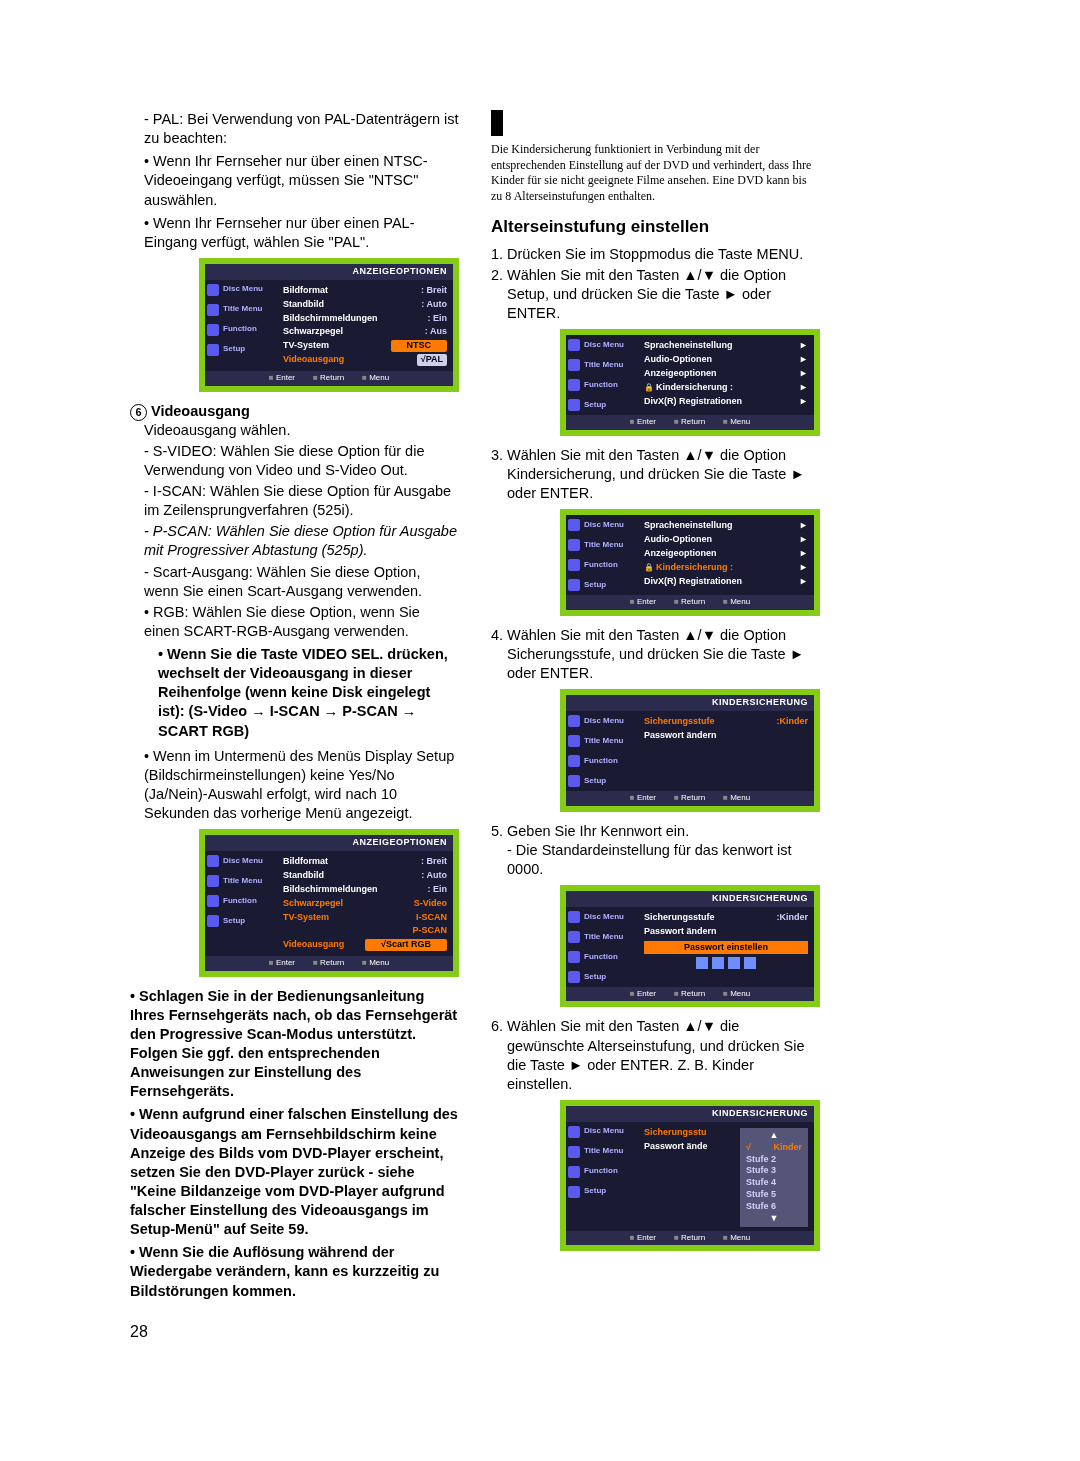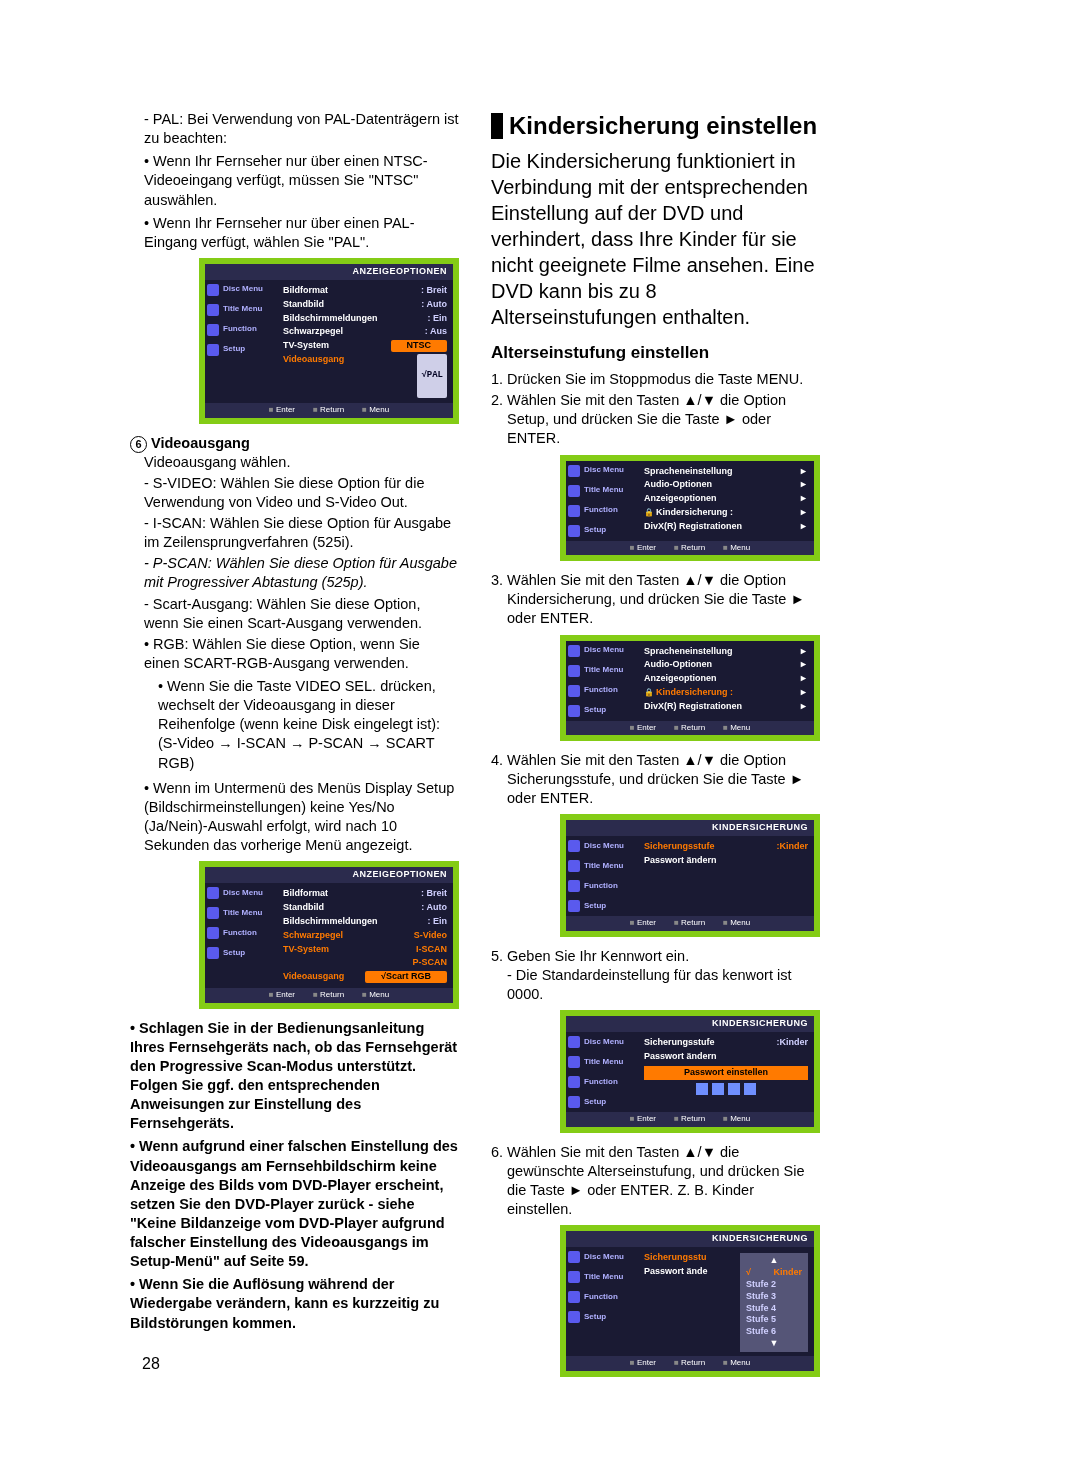--- a/index.html
+++ b/index.html
@@ -18,21 +18,21 @@
   .cols {
     display: flex;
     gap: 32px;
   }
   .col {
     width: 50%;
     font-size: 14.5px;
     line-height: 1.32;
   }
   .indent1 { margin-left: 14px; }
-  .indent2 { margin-left: 28px; }
+  .indent2 { margin-left: 28px; font-weight: bold; }
   .b { font-weight: bold; }
   .section-rule {
     display: flex;
     align-items: center;
     margin: 0 0 6px 0;
   }
   .rule-bar {
     width: 12px;
     height: 26px;
     background: #000;
@@ -106,21 +106,21 @@
     font-weight: bold;
   }
   .osd .row .lbl { color:#fff; }
   .osd .row .val { color:#d0d0ff; }
   .osd .row.hl .val,
   .osd .row.hl .lbl { color:#ff7a00; }
   .osd .row .badge {
     background:#ff7a00; color:#000; padding:0 16px; border-radius:2px;
   }
   .osd .row .drop {
-    background:#cfcfe8; color:#002; padding:16px 4px; border-radius:2px;font-family:Liberation Mono, monospace;
+    background:#cfcfe8; color:#002; padding:0 4px; border-radius:2px;
   }
   .osd .row .arrow { color:#fff; }
   .osd .footer {
     background:#2b2b4d;
     display:flex;
     gap:18px;
     padding:2px 8px;
     justify-content:center;
     font-size:8px;
   }
@@ -288,29 +288,28 @@
           <span>Enter</span>
             <span>Return</span>
             <span>Menu</span>
         </div>
       </div>
 
       <div class="b" style="margin-top:4px;">• Schlagen Sie in der Bedienungsanleitung Ihres Fernsehgeräts nach, ob das Fernsehgerät den Progressive Scan-Modus unterstützt. Folgen Sie ggf. den entsprechenden Anweisungen zur Einstellung des Fernsehgeräts.</div>
       <div class="b" style="margin-top:4px;">• Wenn aufgrund einer falschen Einstellung des Videoausgangs am Fernsehbildschirm keine Anzeige des Bilds vom DVD-Player erscheint, setzen Sie den DVD-Player zurück - siehe "Keine Bildanzeige vom DVD-Player aufgrund falscher Einstellung des Videoausgangs im Setup-Menü" auf Seite 59.</div>
       <div class="b" style="margin-top:4px;">• Wenn Sie die Auflösung während der Wiedergabe verändern, kann es kurzzeitig zu Bildstörungen kommen.</div>
 
-      <div class="page-num" style="margin-top:20px;margin-left:12px;">28</div>
+      <div class="page-num" style="margin-top:20px;">28</div>
     </div>
 
     <div class="col">
       <div class="section-rule">
         <div class="rule-bar"></div>
-        <div class="section-title">Kindersicherung einstellen</div>
-      </div>
-      <div style="font-size:20px;line-height:1.3;">Die Kindersicherung funktioniert in Verbindung mit der entsprechenden Einstellung auf der DVD und verhindert, dass Ihre Kinder für sie nicht geeignete Filme ansehen. Eine DVD kann bis zu 8 Alterseinstufungen enthalten.</div>
+      </div>
+      <div style="font-size:12px;line-height:1.3;font-family:Liberation Serif, serif;">Die Kindersicherung funktioniert in Verbindung mit der entsprechenden Einstellung auf der DVD und verhindert, dass Ihre Kinder für sie nicht geeignete Filme ansehen. Eine DVD kann bis zu 8 Alterseinstufungen enthalten.</div>
 
       <div class="sub-h">Alterseinstufung einstellen</div>
 
       <div class="step">
         <div class="num">1.</div>
         <div class="body"><span>Drücken Sie im Stoppmodus die Taste MENU.</span></div>
       </div>
       <div class="step">
         <div class="num">2.</div>
         <div class="body"><span>Wählen Sie mit den Tasten </span><span>▲/▼</span><span> die Option Setup, und drücken Sie die Taste ► oder ENTER.</span></div>

